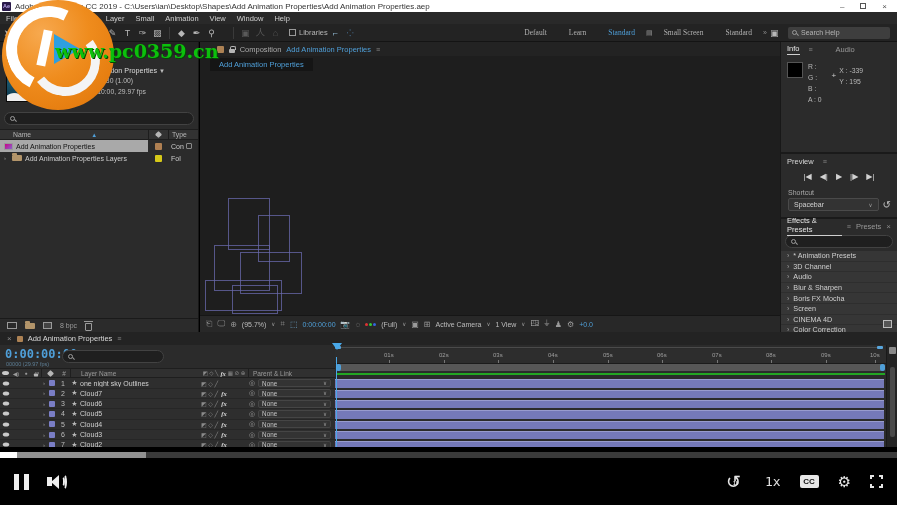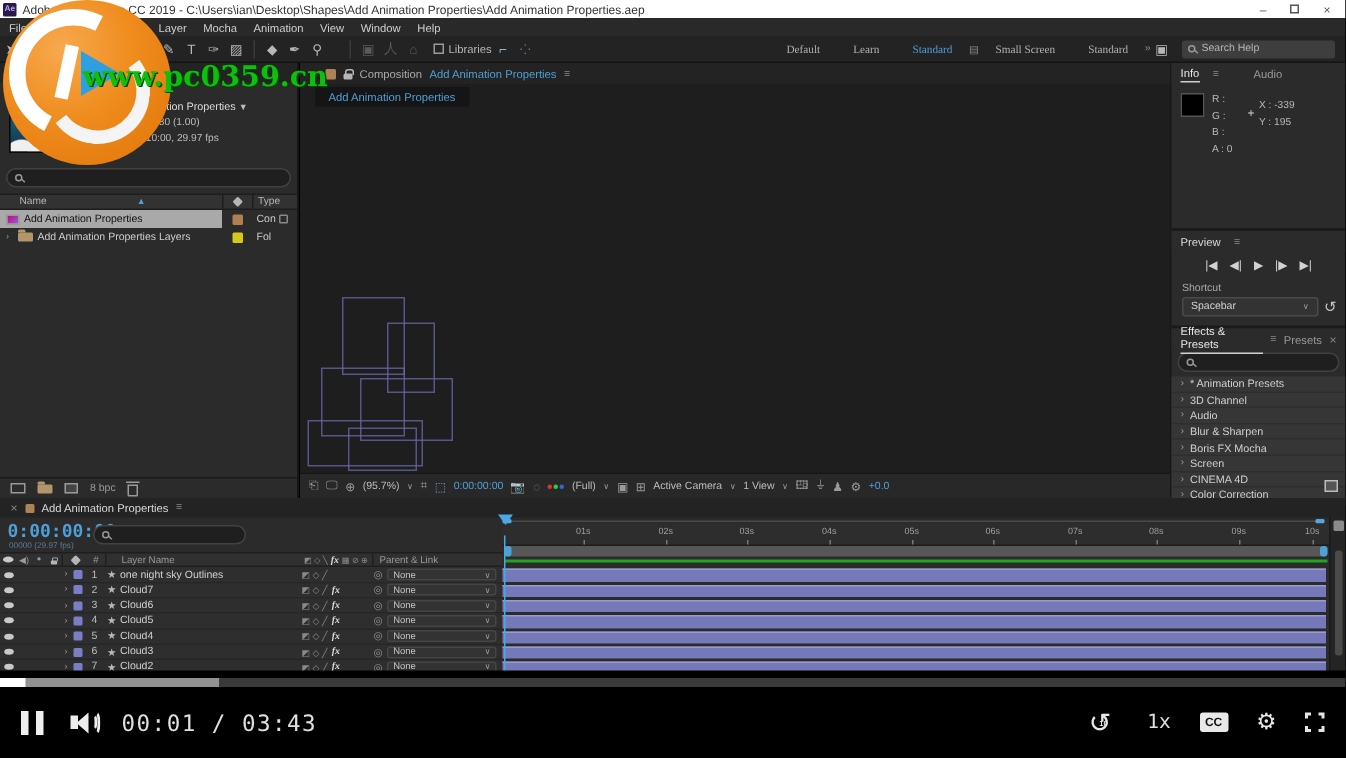--- a/index.html
+++ b/index.html
@@ -248,21 +248,21 @@
       <span class="restore-box"></span>
       <span>×</span>
     </span>
   </div>
 
   <div class="menubar">
     <span>File</span>
     <span>Edit</span>
     <span>Composition</span>
     <span>Layer</span>
-    <span>Mocha</span>
+    <span>Small</span>
     <span>Animation</span>
     <span>View</span>
     <span>Window</span>
     <span>Help</span>
   </div>
 
   <div class="toolbar">
     <span class="tool">➤</span>
     <span class="tool">✥</span>
     <span class="tool"><span class="mag"></span></span>
@@ -763,23 +763,20 @@
       <span class="pausebtn">
           <i></i>
           <i></i>
         </span>
       <span class="vol">
         <span class="vbox"></span>
           <span class="vcone"></span>
           <span class="varc1"></span>
           <span class="varc2"></span>
       </span>
-      <span class="ptime">
-        <span>00:01</span> <span>/</span> <span>03:43</span>
-      </span>
       <span class="pright">
         <span class="rp">
           <span class="arr">↺</span><span class="n10">10</span>
         </span>
         <span class="speed">1x</span>
         <span class="ccbtn">CC</span>
         <span class="gear">⚙</span>
         <span class="fs">
             <b></b>
           </span>

